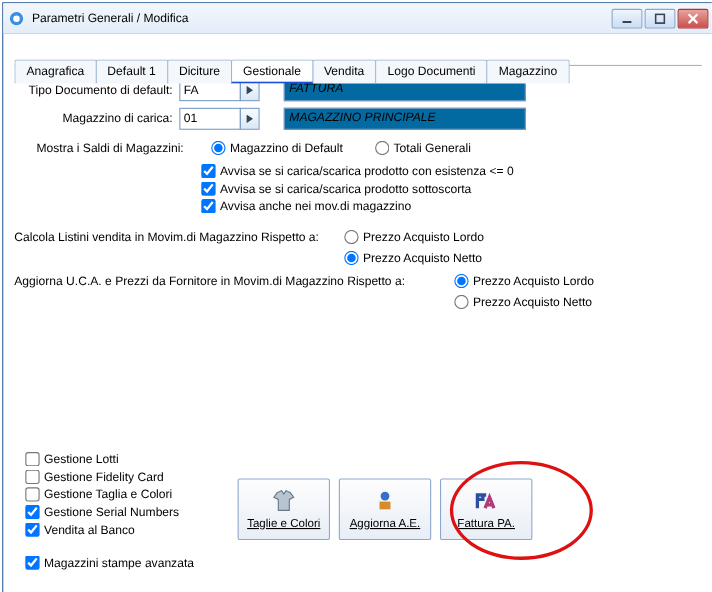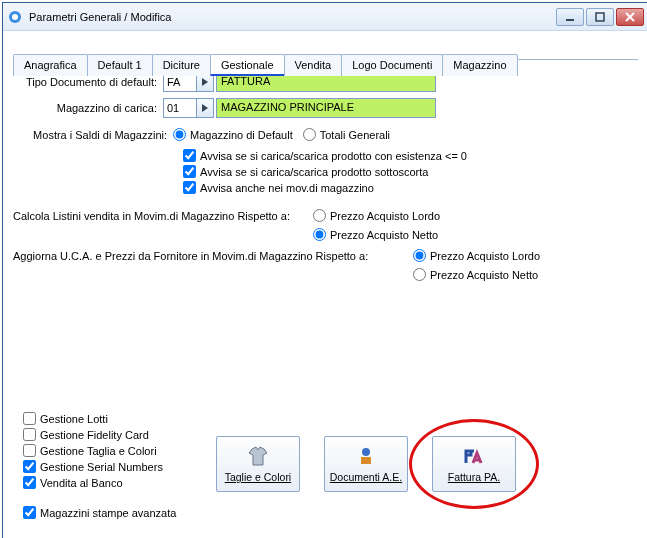--- a/index.html
+++ b/index.html
@@ -12,31 +12,31 @@
 .winbtn { width: 28px; height: 18px; border: 1px solid #8aa8cc; background: linear-gradient(#eef5fd,#cdddf1); border-radius: 2px; display: flex; align-items: center; justify-content: center; cursor: pointer; }
 .winbtn.close { background: linear-gradient(#e9a3a0,#c9504b); border-color: #a33; color: #fff; }
 .winbtn svg { display: block; }
 .client { padding: 6px 10px 10px 10px; }
 .tabs { display: flex; border-bottom: 1px solid #9cb6d6; margin-bottom: 12px; }
 .tab { padding: 4px 10px 3px 10px; border: 1px solid #9cb6d6; border-bottom: none; margin-right: -1px; background: #f4f8fc; cursor: pointer; position: relative; top: 17px; border-radius: 2px 2px 0 0; }
 .tab.active { background: #fff; border-bottom: 2px solid #1d4ed8; font-weight: normal; }
 .row { display: flex; align-items: center; margin-bottom: 6px; }
 .lbl { text-align: right; padding-right: 6px; }
 .lbl1 { width: 150px; }
-.inputshort { width: 34px; height: 20px; border: 1px solid #7a9cc6; padding: 2px 3px; background: #fff; }
+.inputshort { width: 56px; height: 20px; border: 1px solid #7a9cc6; padding: 2px 3px; background: #fff; }
 .dropbtn { width: 18px; height: 20px; border: 1px solid #7a9cc6; background: linear-gradient(#f7fbff,#dce8f6); margin-left: -1px; display: flex; align-items: center; justify-content: center; cursor: pointer; }
-.readonly { width: 220px; height: 20px; border: 1px solid #7a9cc6; background: #bef264; padding: 2px 4px; margin-left: 2px; }
+.readonly { width: 220px; height: 20px; border: 1px solid #7a9cc6; background: #0369a1; padding: 2px 4px; margin-left: 22px; font-style: italic; }
 .radio, .check { display: inline-flex; align-items: center; margin-right: 10px; }
 .radio input, .check input { margin: 0 4px 0 0; }
 .section { margin: 4px 0 8px 0; }
 .indent { margin-left: 170px; }
 .bottom { position: absolute; left: 20px; bottom: 18px; right: 20px; }
 .checks-col { display: inline-block; vertical-align: bottom; }
 .checks-col .check { display: flex; margin-bottom: 3px; }
-.bigbtns { display: inline-flex; gap: 24px; margin-left: 40px; vertical-align: bottom; }
+.bigbtns { display: inline-flex; gap: 8px; margin-left: 40px; vertical-align: bottom; }
 .bigbtn { width: 84px; height: 56px; border: 1px solid #8ba7ca; background: linear-gradient(#fdfdfd,#e8eef7); border-radius: 2px; display: flex; flex-direction: column; align-items: center; justify-content: center; cursor: pointer; }
 .bigbtn .icn { width: 22px; height: 22px; margin-bottom: 4px; }
 .bigbtn .btxt { text-decoration: underline; font-size: 10.5px; }
 .ellipse { position: absolute; border: 3px solid #d11; border-radius: 50%; width: 130px; height: 90px; pointer-events: none; }
 .anteprima { margin-top: 14px; }
 </style>
 </head>
 <body>
 
 <div class="window">
@@ -94,21 +94,21 @@
       <span class="lbl lbl1">Magazzino di carica:</span>
       <input class="inputshort" value="01" style="">
       <div class="dropbtn">
           <svg width="6" height="8">
             <polygon points="0,0 6,4 0,8" fill="#345"></polygon>
           </svg>
         </div>
       <div class="readonly">MAGAZZINO PRINCIPALE</div>
     </div>
 
-    <div class="section row" style="margin-top:10px;">
+    <div class="section row" style="margin-top:10px;gap:19px;">
       <span class="lbl" style="width:160px">Mostra i Saldi di Magazzini:</span>
       <label class="radio">
           <input type="radio" name="saldi" id="saldi0" checked="" style="">
           <span>Magazzino di Default</span>
         </label>
       <label class="radio">
           <input type="radio" name="saldi" id="saldi1" style="">
           <span>Totali Generali</span>
         </label>
     </div>
@@ -191,21 +191,21 @@
           <span class="icn"><svg viewBox="0 0 22 22">
                 <path d="M5 4 L9 2 L11 5 L13 2 L17 4 L20 8 L16 10 L16 20 L6 20 L6 10 L2 8 Z" fill="#b9c4d3" stroke="#678" stroke-width="1"></path>
               </svg></span>
           <span class="btxt">Taglie e Colori</span>
         </div>
         <div class="bigbtn">
           <span class="icn"><svg viewBox="0 0 22 22">
                 <circle cx="11" cy="7" r="4" fill="#3a6fc9"></circle>
                 <rect x="6" y="12" width="10" height="7" fill="#d88b2a"></rect>
               </svg></span>
-          <span class="btxt">Documenti A.E.</span>
+          <span class="btxt">Aggiorna A.E.</span>
         </div>
         <div class="bigbtn">
           <span class="icn"><svg viewBox="0 0 22 22">
                 <path d="M3 18 L3 6 L8 6 L8 10 L3 10 M3 6 L11 6" stroke="#2a4fa0" stroke-width="3" fill="none"></path>
                 <path d="M10 18 L14 8 L18 18 M11 15 L17 15" stroke="#b03a7a" stroke-width="3" fill="none"></path>
               </svg></span>
           <span class="btxt">Fattura PA.</span>
         </div>
       </div>
 

